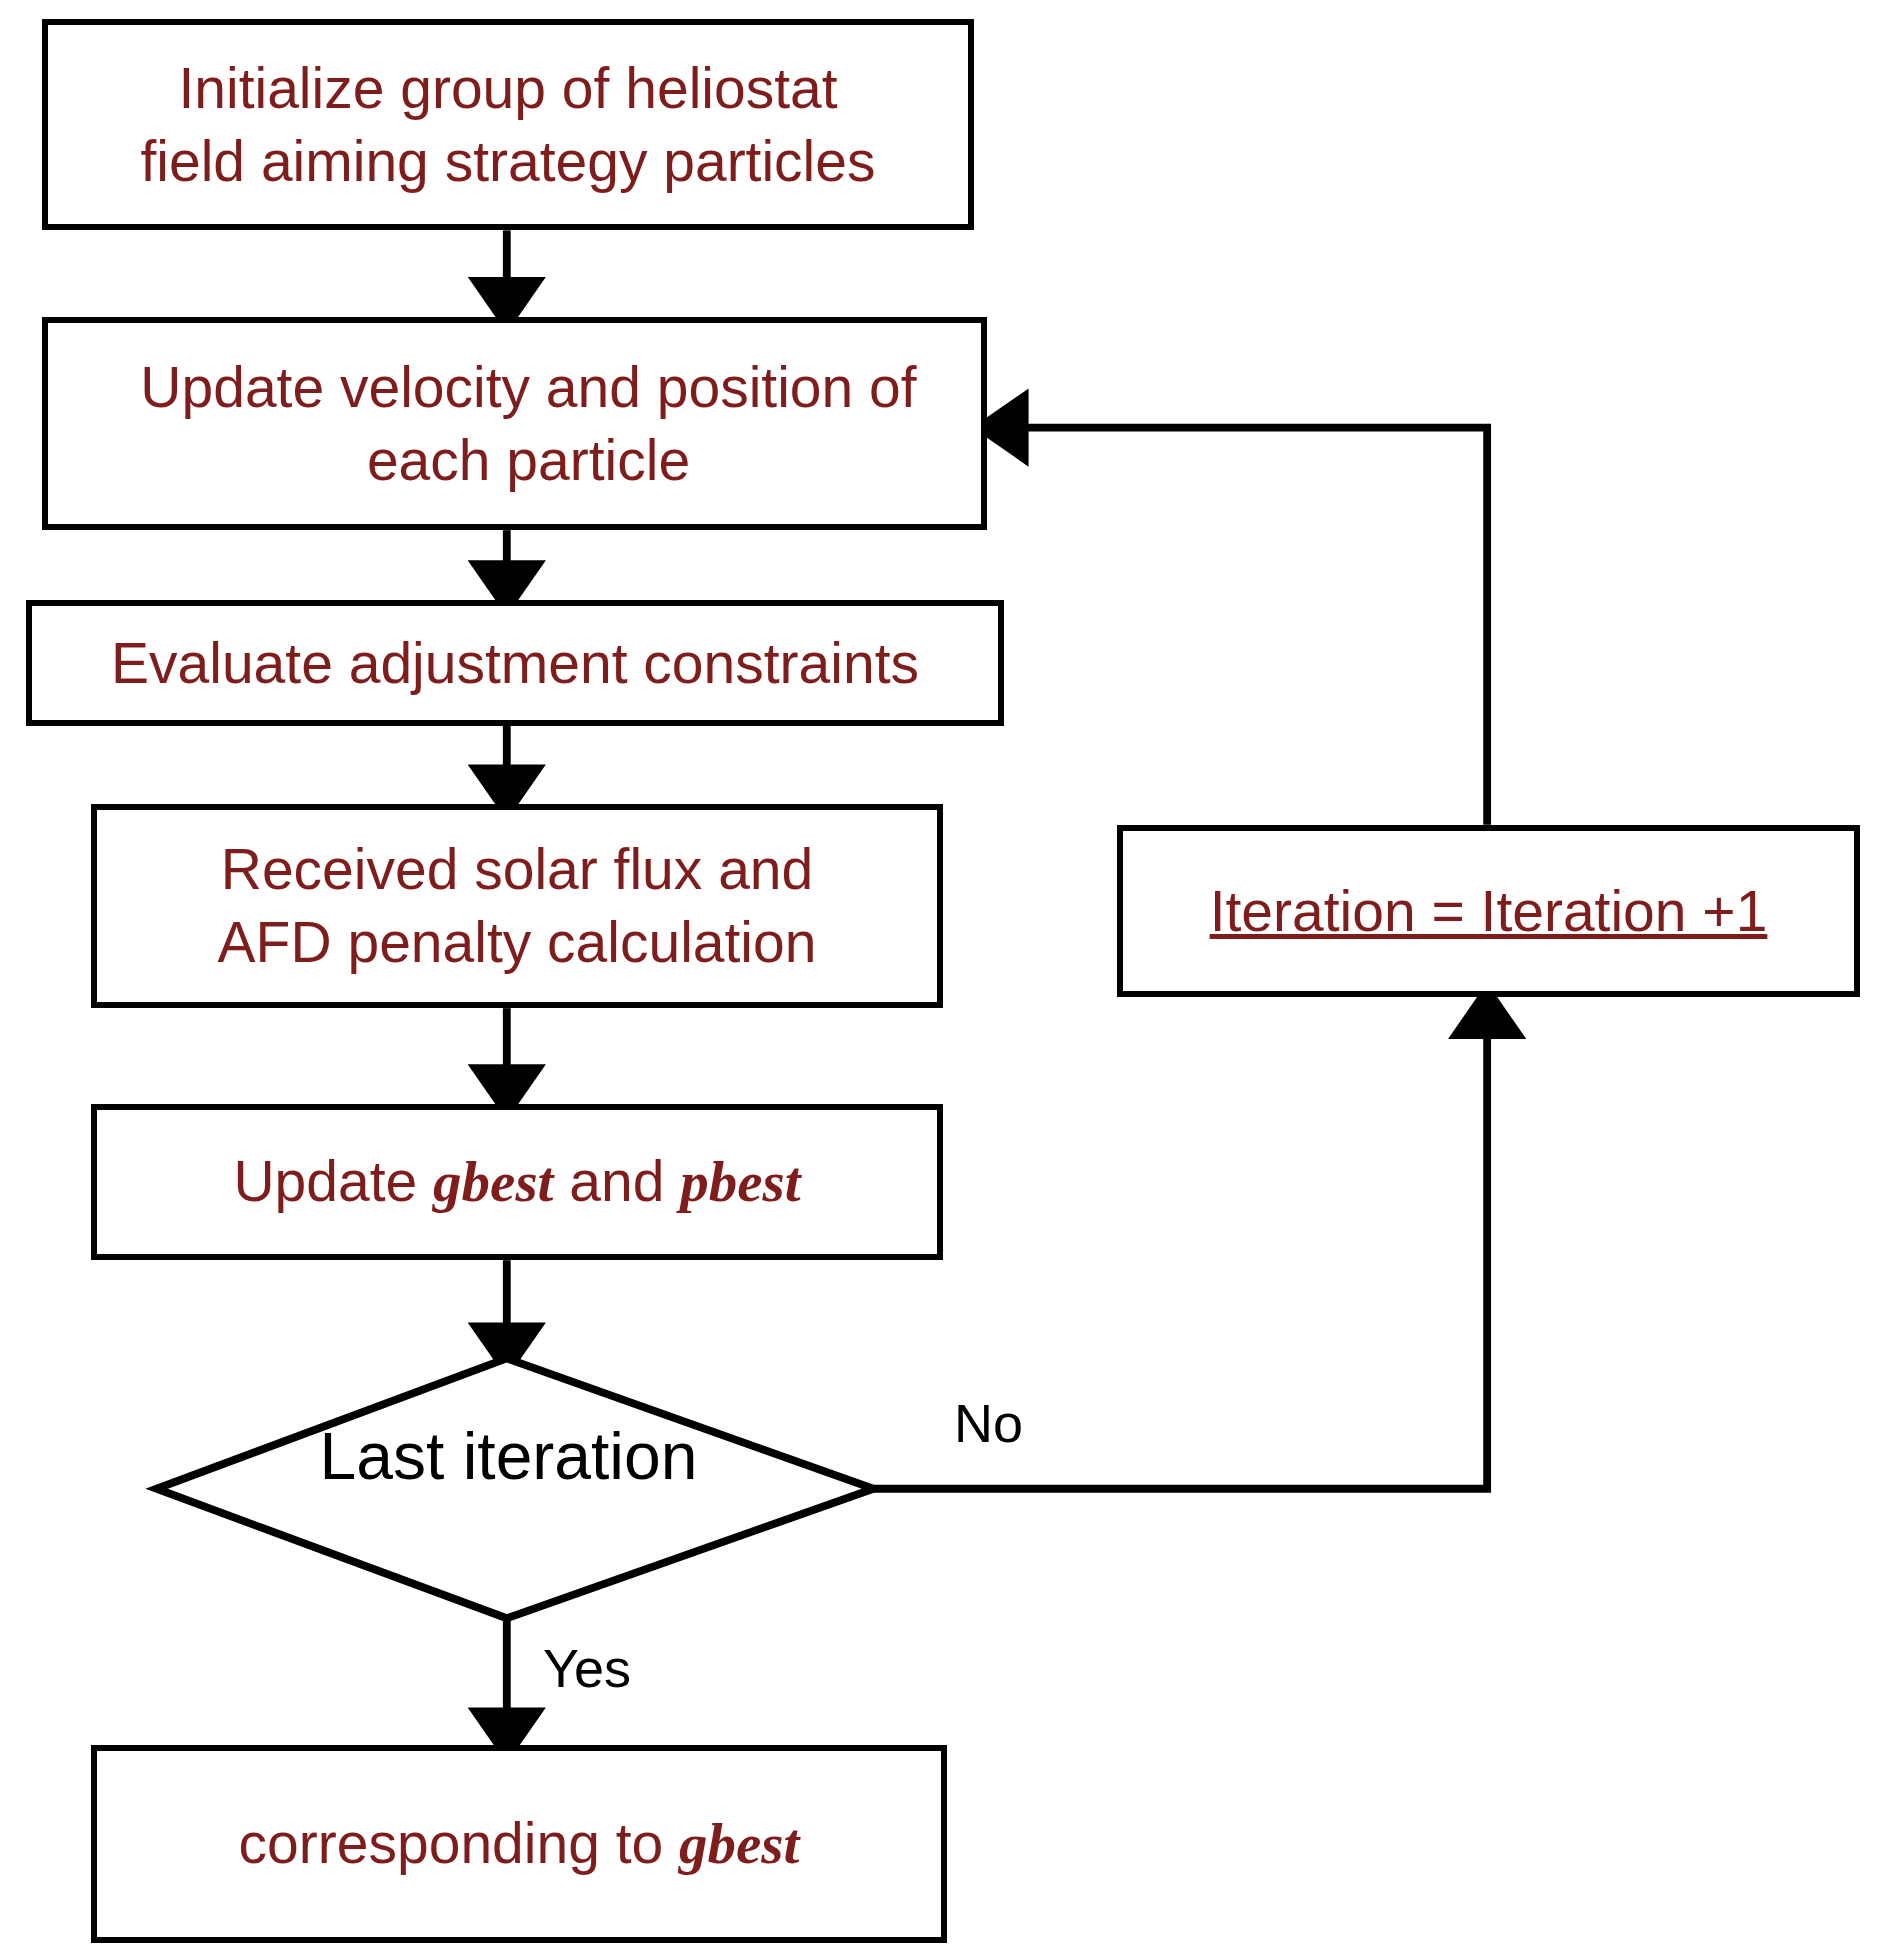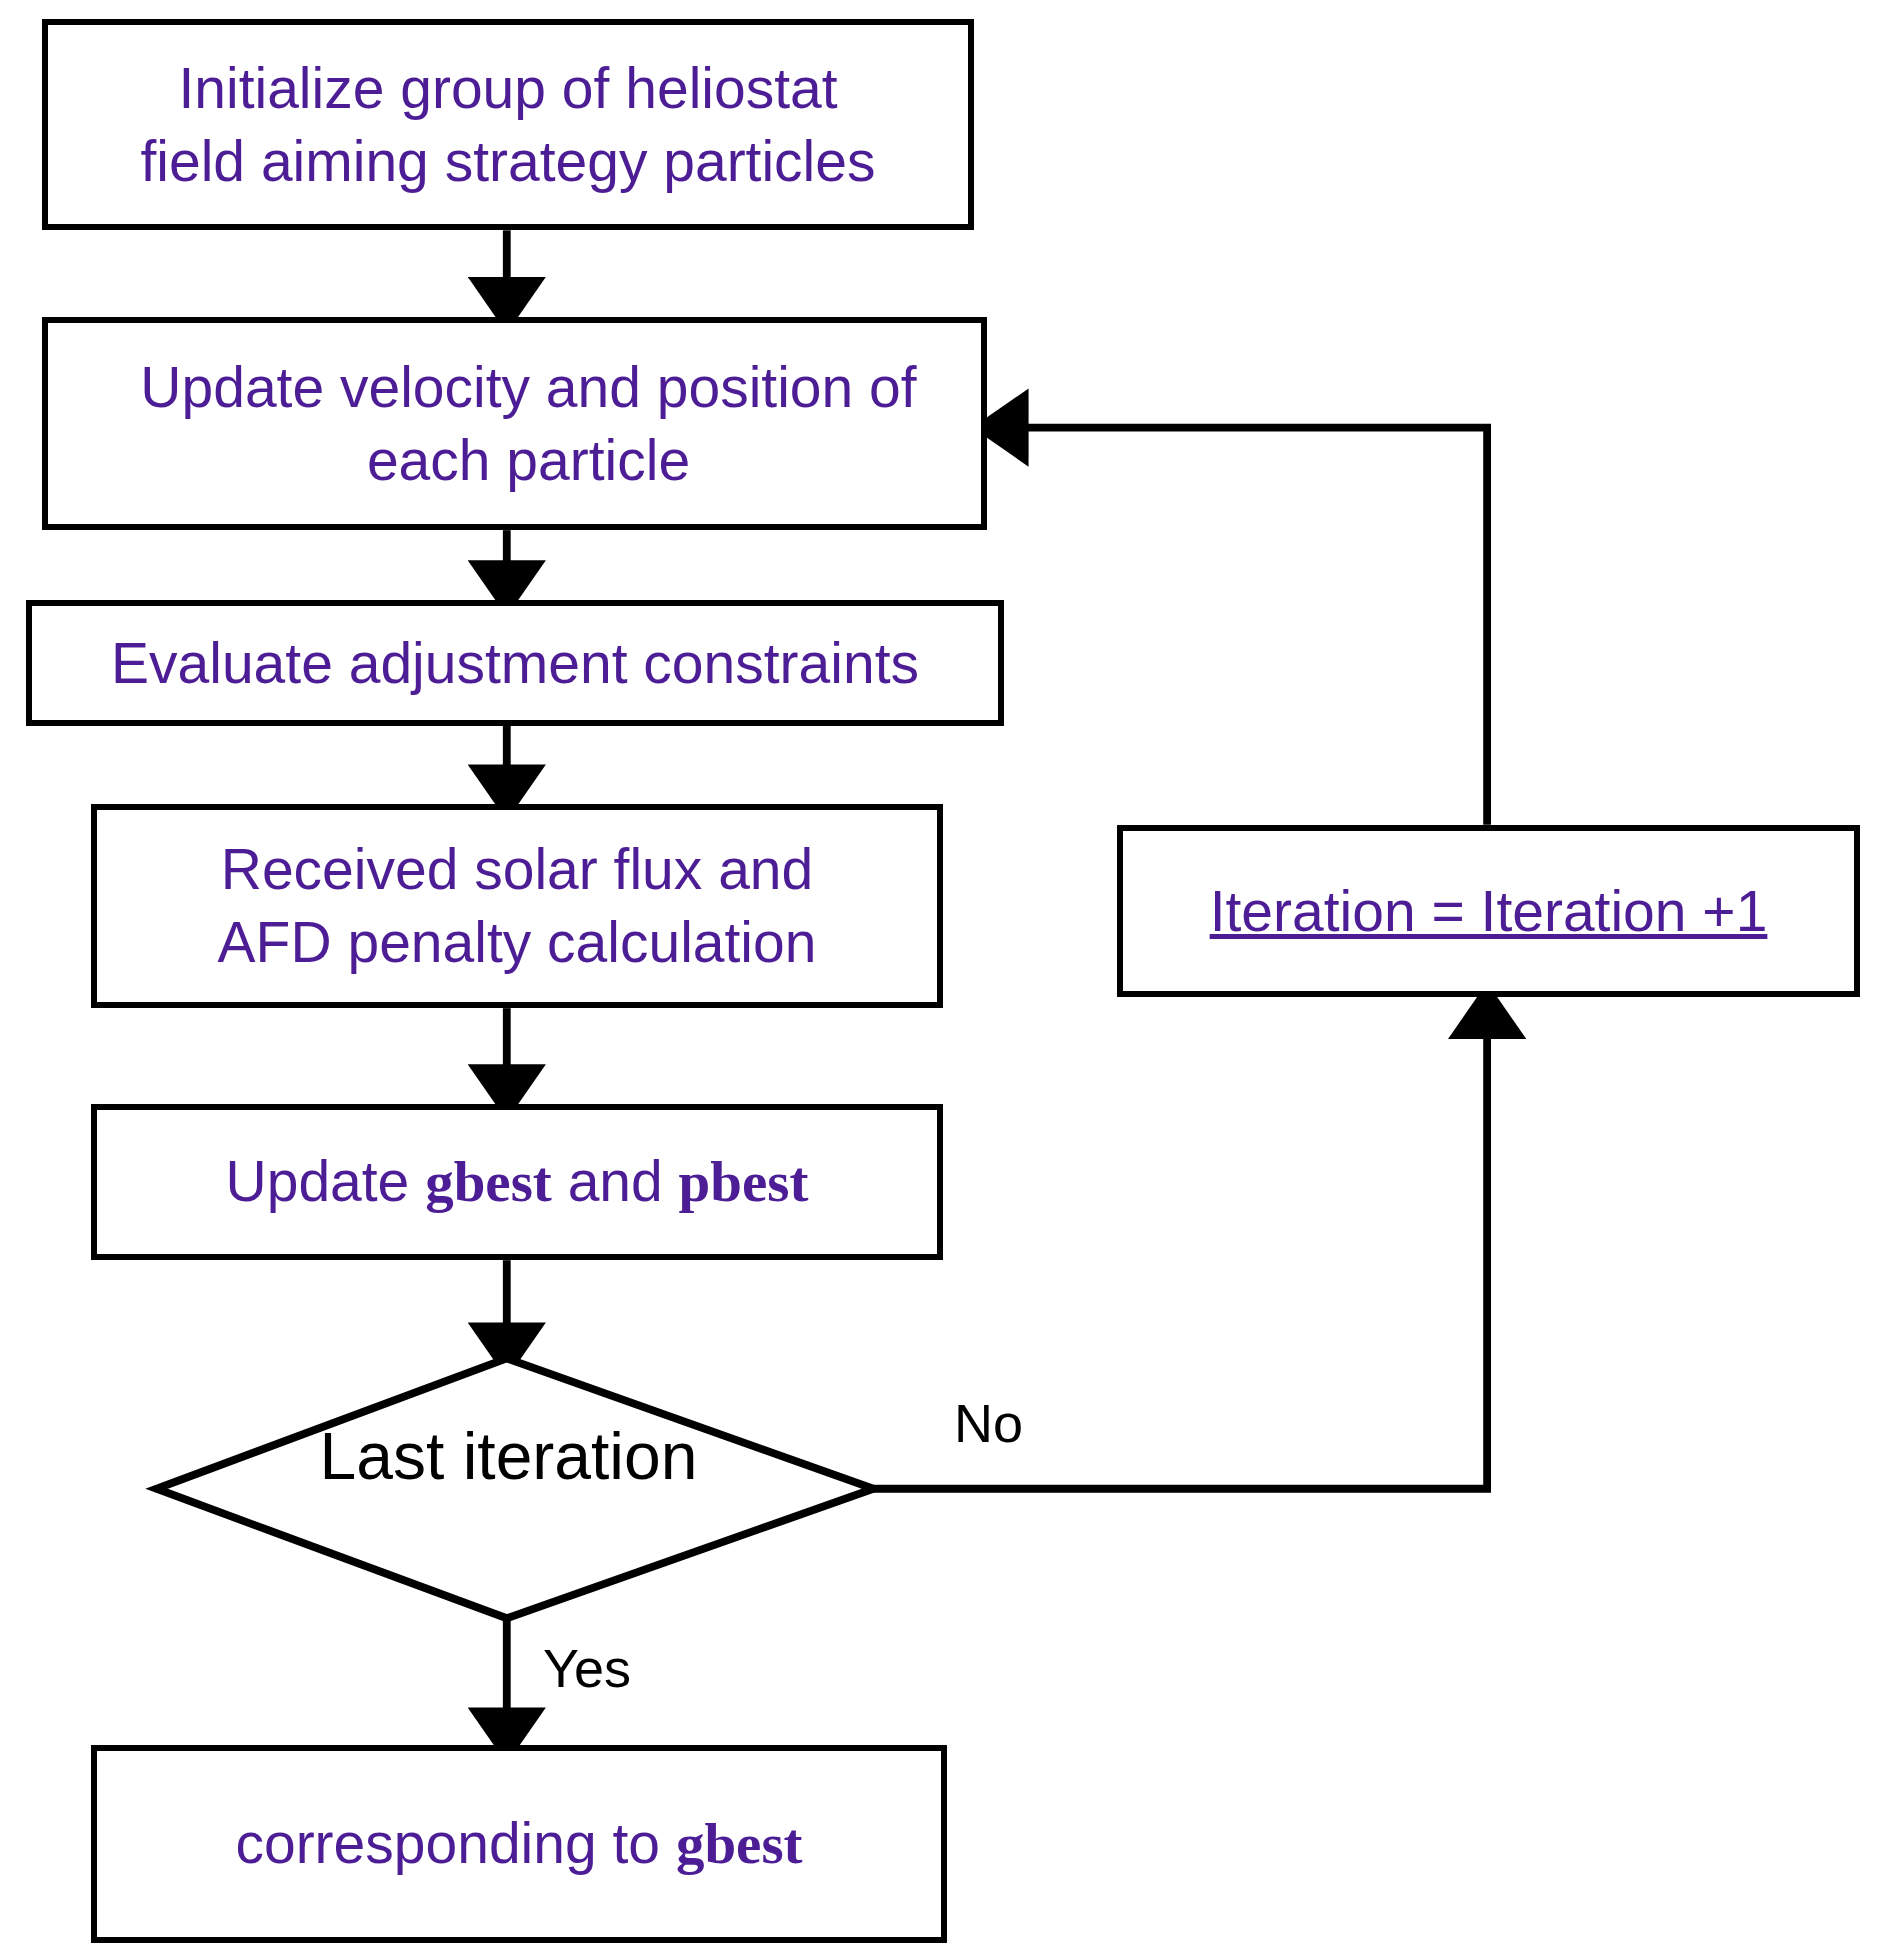--- a/index.html
+++ b/index.html
@@ -17,29 +17,30 @@
   }
   .node {
     position: absolute;
     box-sizing: border-box;
     border: 6px solid #000000;
     background: #ffffff;
     display: flex;
     align-items: center;
     justify-content: center;
     text-align: center;
-    color: #4c1d95;
+    color: #7f1d1d;
     line-height: 1.28;
     font-size: 57px;
     font-weight: 400;
     padding: 3.5px 12px;
   }
   .node .txt { display: block; }
   .ital {
     font-family: "Liberation Serif", serif;
+    font-style: italic;
     font-weight: 700;
   }
   svg.wires {
     position: absolute;
     left: 0;
     top: 0;
     width: 1887px;
     height: 1952px;
     overflow: visible;
   }

